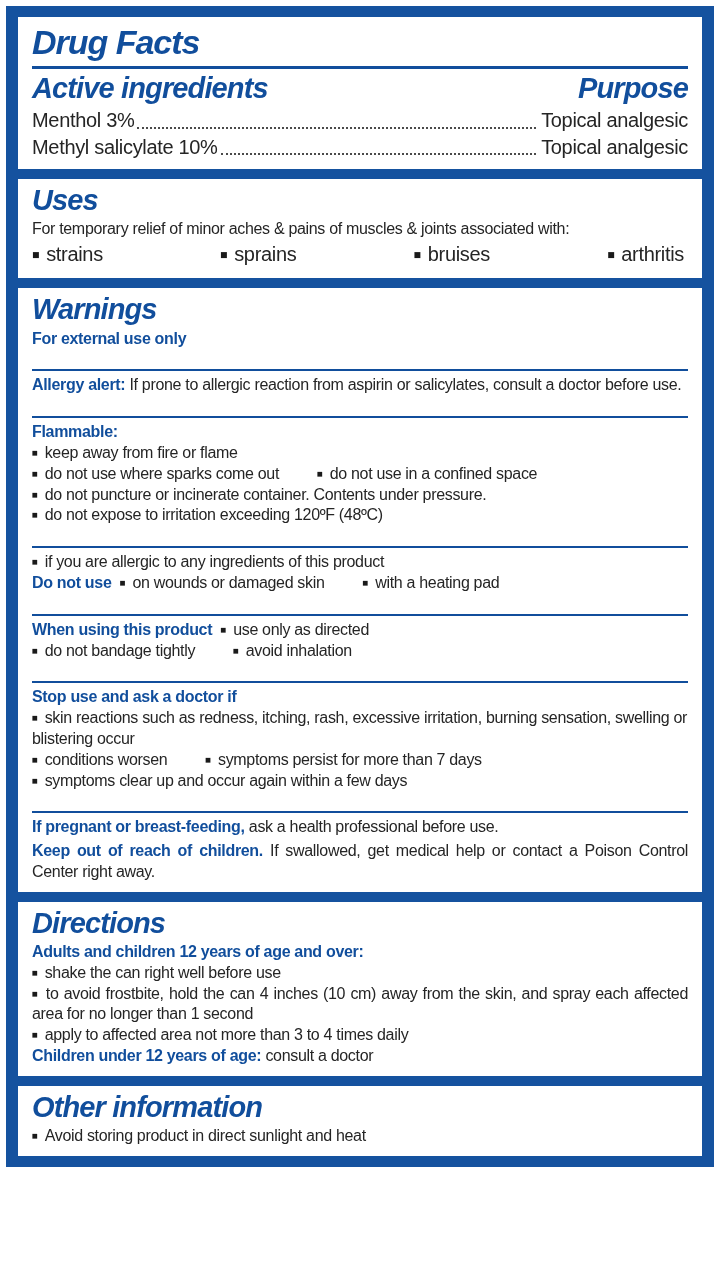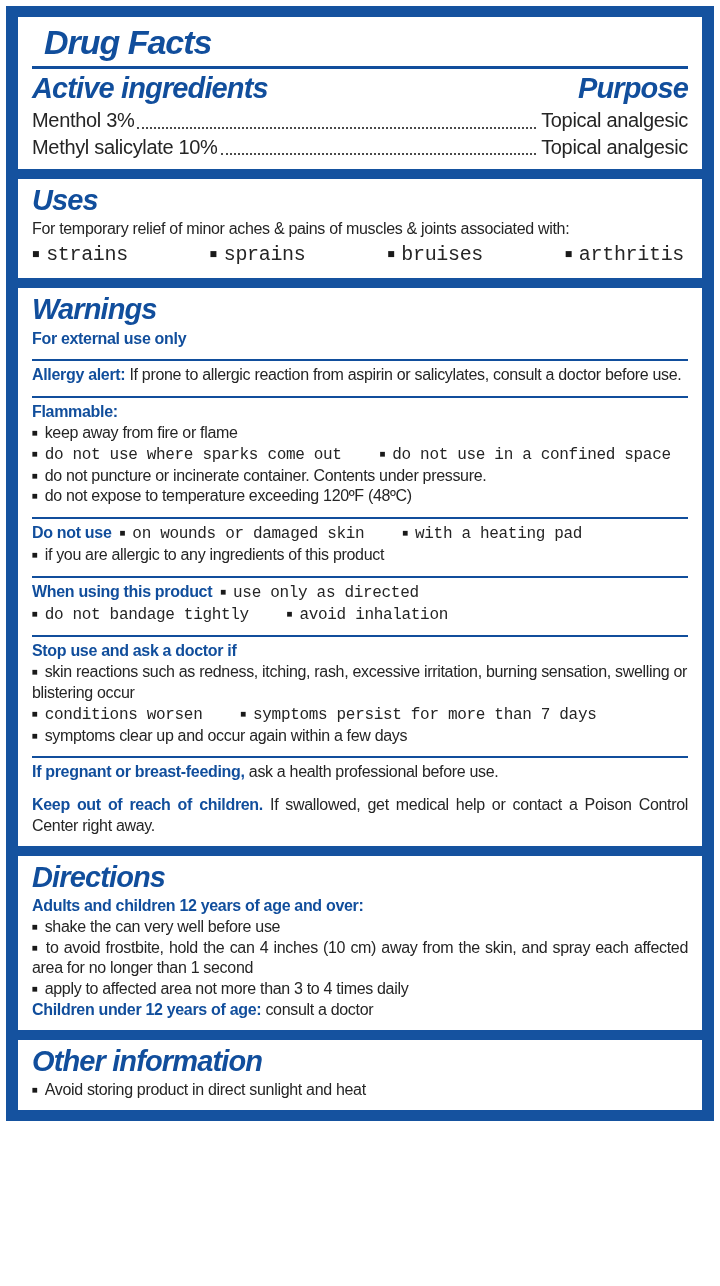--- a/index.html
+++ b/index.html
@@ -15,40 +15,40 @@
     padding:11px 12px;
   }
   .panel{
     background:#ffffff;
     padding:4px 14px 9px 14px;
     margin-bottom:10px;
   }
   .panel:last-child{margin-bottom:0;}
   .df-title{
     font-size:34px;font-weight:bold;font-style:italic;
-    color:#114E9C;margin:2px 0 4px 12px;letter-spacing:-0.03em;
+    color:#114E9C;margin:2px 0 4px 0;letter-spacing:-0.03em;
   }
   .rule-heavy{border-top:3px solid #114E9C;margin:0 0 2px 0;}
   .sec-title{
     font-size:29px;font-weight:bold;font-style:italic;
     color:#114E9C;margin:1px 0 2px 0;letter-spacing:-0.03em;
     line-height:1.15;
   }
   .ai-head{display:flex;justify-content:space-between;align-items:baseline;gap:12px;}
   .ing-row{display:flex;align-items:flex-end;font-size:20px;line-height:1.32;}
   .ing-row .leader{flex:1;border-bottom:2.5px dotted #4a4a4a;margin:0 5px 5px 3px;}
   p,.line{font-size:16px;line-height:1.3;margin:0;}
   .subhead{color:#114E9C;font-weight:bold;}
   .lead{color:#114E9C;font-weight:bold;}
   .sq{font-size:0.62em;position:relative;top:-2px;padding-right:7px;color:#1a1a1a;}
-  .bi{white-space:nowrap;font-family:Liberation Mono, monospace;}
+  .bi{white-space:nowrap;}
   .bi + .bi{margin-left:38px;}
   .uses-bullets{display:flex;justify-content:space-between;font-size:20px;line-height:1.45;padding-right:4px;}
-  .wsub{border-top:2px solid #114E9C;margin-top:10px;padding-top:4px;}
-  .wsub.norule{border-top:none;margin-top:12px;padding-top:0;}
+  .wsub{border-top:2px solid #114E9C;margin-top:20px;padding-top:4px;}
+  .wsub.norule{border-top:none;margin-top:3px;padding-top:0;}
   .just{text-align:justify;}
 </style>
 </head>
 <body>
 
 <div class="label-outer">
   <div class="frame">
 
     <section class="panel">
       <div class="df-title">Drug Facts</div>
@@ -86,26 +86,26 @@
 
       <div class="wsub">
         <p><span class="lead">Allergy alert:</span> <span>If prone to allergic reaction from aspirin or salicylates, consult a doctor before use.</span></p>
       </div>
 
       <div class="wsub">
         <p class="subhead">Flammable:</p>
         <p class="line"><span class="sq">■</span><span>keep away from fire or flame</span></p>
         <p class="line"><span class="bi"><span class="sq">■</span><span>do not use where sparks come out</span></span><span class="bi"><span class="sq">■</span><span>do not use in a confined space</span></span></p>
         <p class="line"><span class="sq">■</span><span>do not puncture or incinerate container. Contents under pressure.</span></p>
-        <p class="line"><span class="sq">■</span><span>do not expose to temperature exceeding 120ºF (48ºC)</span></p>
+        <p class="line"><span class="sq">■</span><span>do not expose to irritation exceeding 120ºF (48ºC)</span></p>
       </div>
 
       <div class="wsub">
+        <p class="line"><span class="sq">■</span><span>if you are allergic to any ingredients of this product</span></p>
         <p class="line"><span class="lead">Do not use</span>&nbsp; <span class="bi"><span class="sq">■</span><span>on wounds or damaged skin</span></span><span class="bi"><span class="sq">■</span><span>with a heating pad</span></span></p>
-        <p class="line"><span class="sq">■</span><span>if you are allergic to any ingredients of this product</span></p>
       </div>
 
       <div class="wsub">
         <p class="line"><span class="lead">When using this product</span>&nbsp; <span class="bi"><span class="sq">■</span><span>use only as directed</span></span></p>
         <p class="line"><span class="bi"><span class="sq">■</span><span>do not bandage tightly</span></span><span class="bi"><span class="sq">■</span><span>avoid inhalation</span></span></p>
       </div>
 
       <div class="wsub">
         <p class="subhead">Stop use and ask a doctor if</p>
         <p><span class="sq">■</span><span>skin reactions such as redness, itching, rash, excessive irritation, burning sensation, swelling or blistering occur</span></p>
@@ -118,21 +118,21 @@
       </div>
 
       <div class="wsub norule">
         <p class="just"><span class="lead">Keep out of reach of children.</span> <span>If swallowed, get medical help or contact a Poison Control Center right away.</span></p>
       </div>
     </section>
 
     <section class="panel">
       <div class="sec-title">Directions</div>
       <p class="subhead">Adults and children 12 years of age and over:</p>
-      <p class="line"><span class="sq">■</span><span>shake the can very well before use</span></p>
+      <p class="line"><span class="sq">■</span><span>shake the can right well before use</span></p>
       <p class="just"><span class="sq">■</span><span>to avoid frostbite, hold the can 4 inches (10 cm) away from the skin, and spray each affected area for no longer than 1 second</span></p>
       <p class="line"><span class="sq">■</span><span>apply to affected area not more than 3 to 4 times daily</span></p>
       <p><span class="lead">Children under 12 years of age:</span> <span>consult a doctor</span></p>
     </section>
 
     <section class="panel">
       <div class="sec-title">Other information</div>
       <p class="line"><span class="sq">■</span><span>Avoid storing product in direct sunlight and heat</span></p>
     </section>
 

